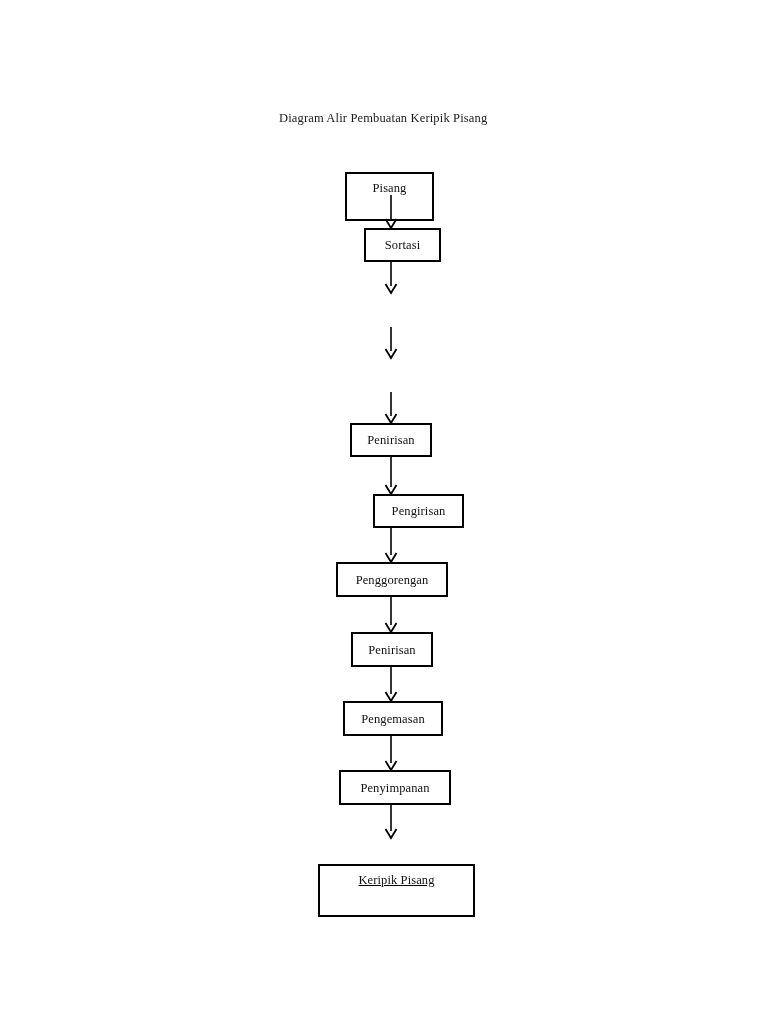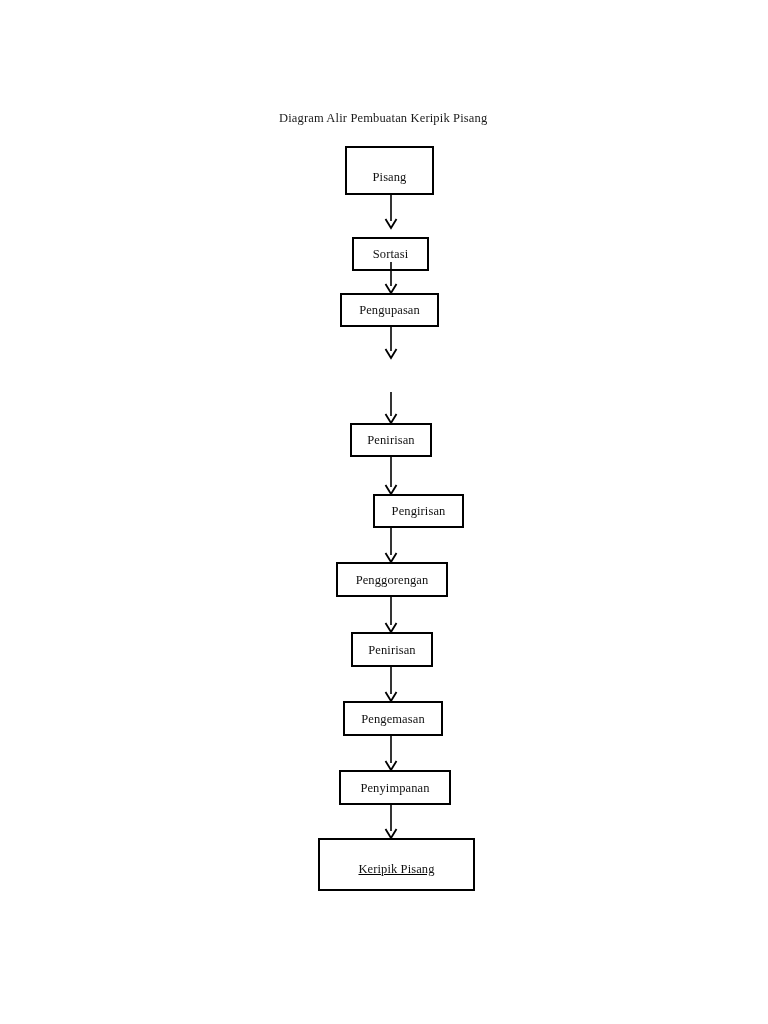--- a/index.html
+++ b/index.html
@@ -50,21 +50,22 @@
     font-size: 12.5px;
     line-height: 14px;
     letter-spacing: 0.1px;
     white-space: nowrap;
     color: #111111;
   }
 
   
   .flow-node.tall {
     align-items: flex-start;
-    padding-top: 22px;
+    padding-top: 7px;
+    margin-top: 26px;
   }
 
   .flow-arrow {
     position: absolute;
   }
   .flow-arrow svg {
     display: block;
     overflow: visible;
   }
 </style>
@@ -72,27 +73,24 @@
 <body>
 
 <div id="diagram-canvas">
 
   <div class="diagram-title">Diagram Alir Pembuatan Keripik Pisang</div>
 
   <div class="flow-node tall" id="n1" style="left: 345px; top: 146px; width: 89px; height: 49px;">
     <span class="node-label">Pisang</span>
   </div>
 
-  <div class="flow-node" id="n2" style="left: 352px; top: 228px; width: 77px; height: 34px; margin-top: 9px;">
+  <div class="flow-node" id="n2" style="left: 364px; top: 228px; width: 77px; height: 34px;">
     <span class="node-label">Sortasi</span>
   </div>
 
-  <div class="flow-node" id="n3" style="left: 340px; top: 293px; width: 99px; height: 34px;">
-    <span class="node-label">Pengupasan</span>
-  </div>
 
 
   <div class="flow-node" id="n5" style="left: 350px; top: 423px; width: 82px; height: 34px;">
     <span class="node-label">Penirisan</span>
   </div>
 
   <div class="flow-node" id="n6" style="left: 345px; top: 494px; width: 91px; height: 34px; margin-left: 28px;">
     <span class="node-label">Pengirisan</span>
   </div>
 

